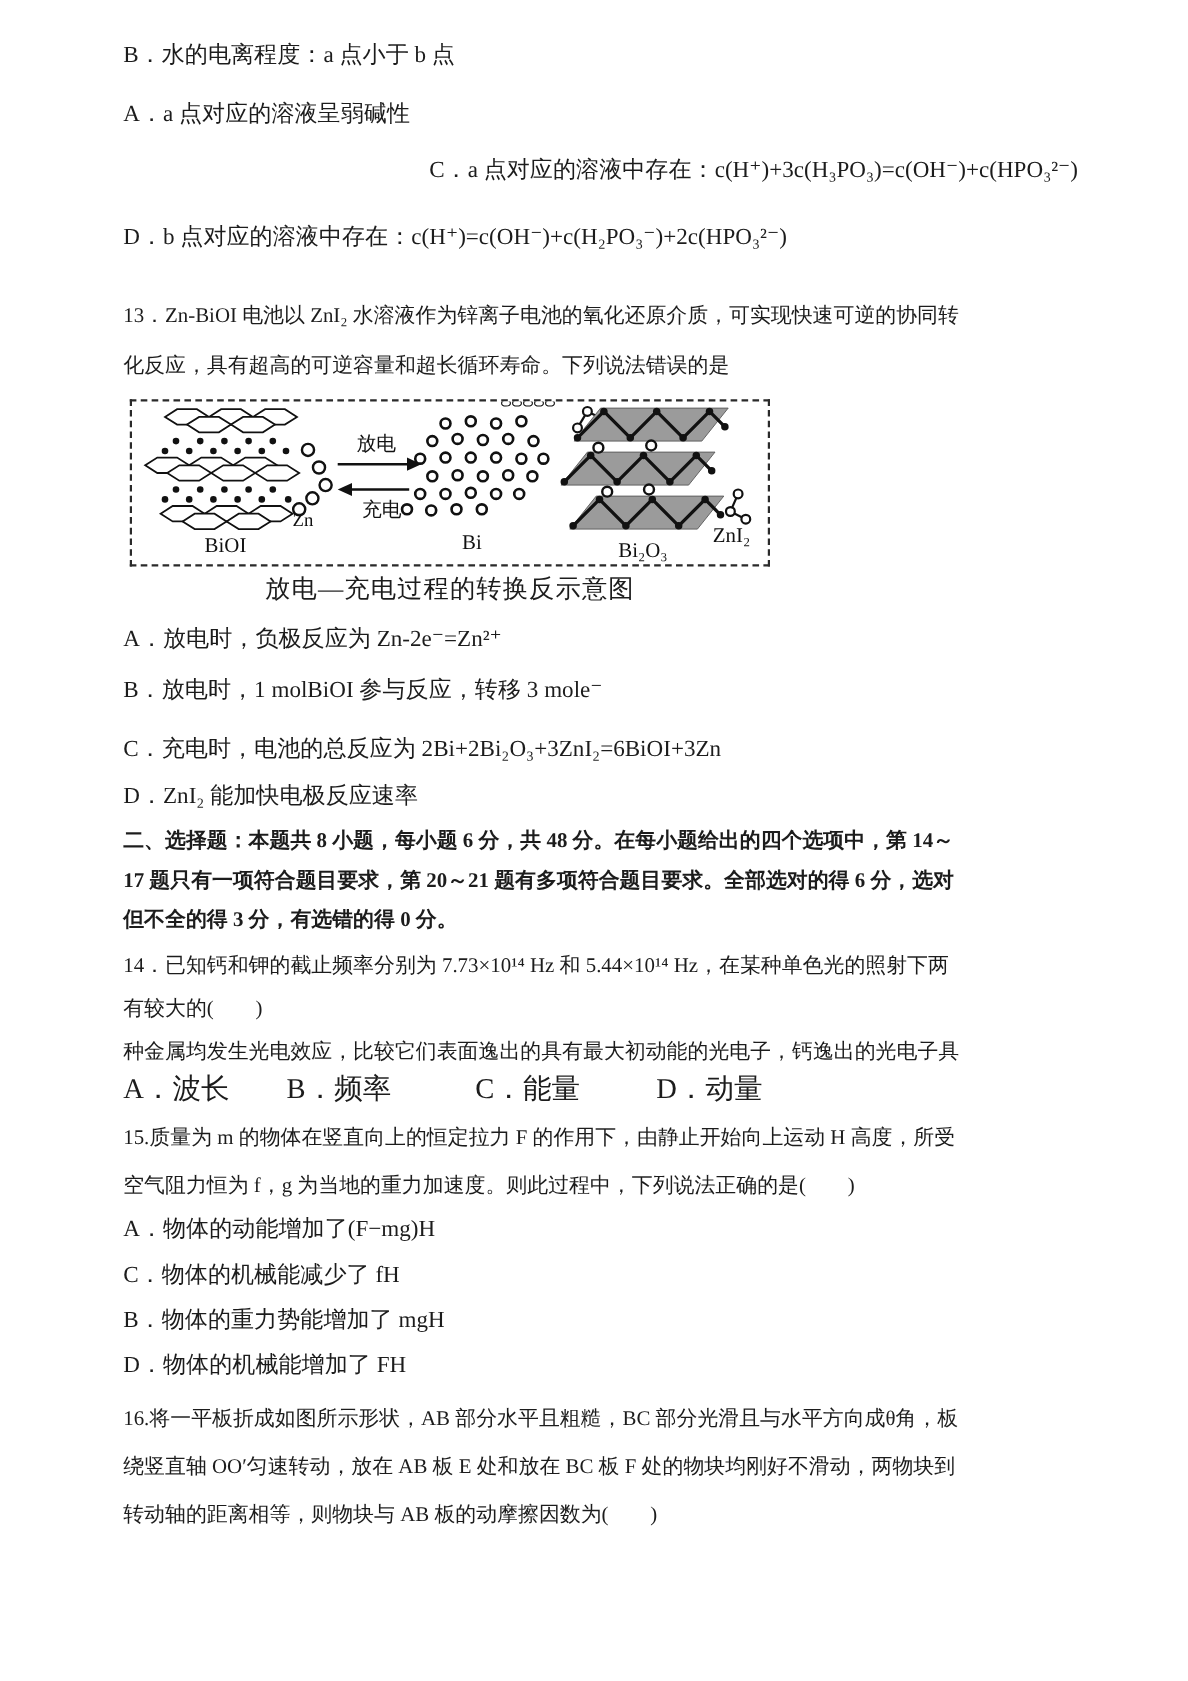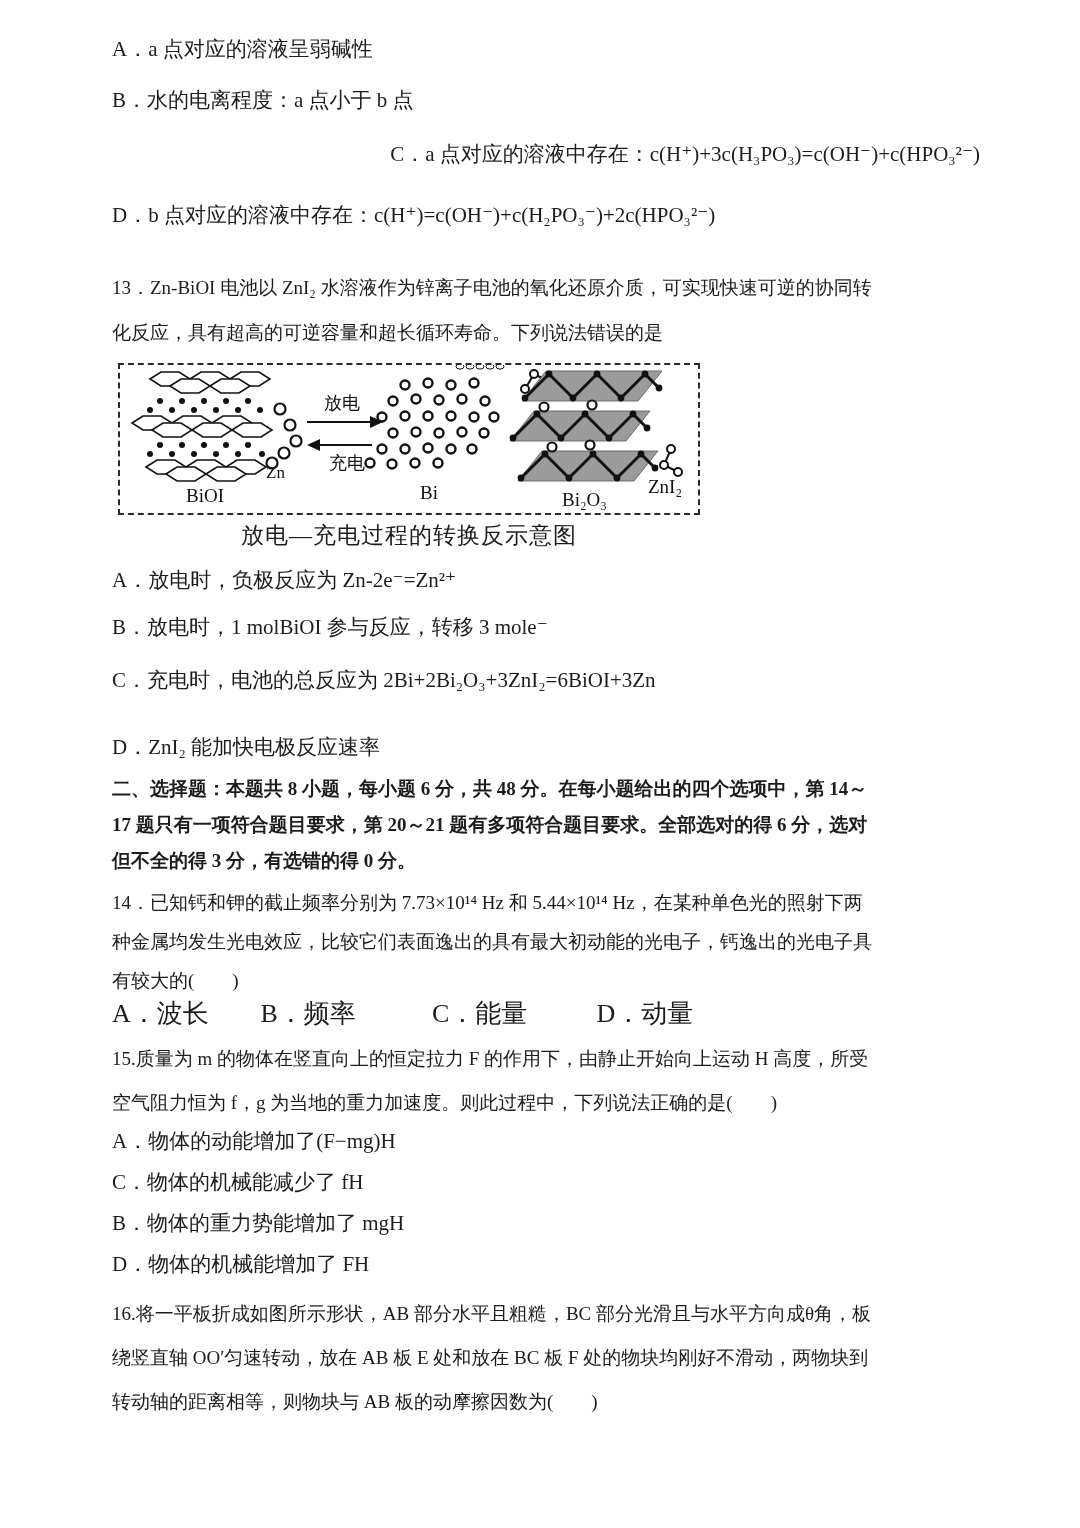--- a/index.html
+++ b/index.html
@@ -12,21 +12,21 @@
   .opt{font-size:21px;line-height:27px;white-space:nowrap;}
   .para{font-size:19px;white-space:nowrap;}
   .lh45{line-height:45px;}
   .lh44{line-height:44px;}
   .lh39{line-height:39px;}
   .lh36{line-height:36px;}
   .bold{font-weight:700;}
   .mb3{margin-bottom:3px;}.mb4{margin-bottom:4px;}
   .mb10{margin-bottom:10px;}.mb14{margin-bottom:14px;}.mb20{margin-bottom:20px;}
   .mb24{margin-bottom:24px;}.mb26{margin-bottom:26px;}
-  .mb27{margin-bottom:27px;}.mb28{margin-bottom:40px;}
+  .mb27{margin-bottom:27px;}.mb28{margin-bottom:16px;}
   .mb34{margin-bottom:34px;text-align:right;}.mb36{margin-bottom:36px;}
   .mt8{margin-top:8px;}.mt14{margin-top:14px;}
 
   .diagram-wrap{margin-left:6px;width:582px;}
   .diagram-box{
     width:578px;height:148px;border:2px dashed #2a2a2a;background:#fff;
   }
   .diagram-caption{
     width:582px;text-align:center;font-size:23px;line-height:34px;
     margin-top:4px;font-weight:400;letter-spacing:1px;
@@ -35,22 +35,22 @@
   .optrow{font-size:26px;line-height:27px;}
   .optrow .cell{display:inline-block;}
   .wA{width:142px;} .wB{width:165px;} .wC{width:158px;}
 </style>
 </head>
 <body>
 
 <div class="page">
 
   <section>
+    <div class="opt mb27">B．水的电离程度：a 点小于 b 点</div>
     <div class="opt mb24">A．a 点对应的溶液呈弱碱性</div>
-    <div class="opt mb27">B．水的电离程度：a 点小于 b 点</div>
     <div class="opt mb34">C．a 点对应的溶液中存在：c(H⁺)+3c(H₃PO₃)=c(OH⁻)+c(HPO₃²⁻)</div>
     <div class="opt mb36">D．b 点对应的溶液中存在：c(H⁺)=c(OH⁻)+c(H₂PO₃⁻)+2c(HPO₃²⁻)</div>
   </section>
 
   <section>
     <div class="para lh45">13．Zn-BiOI 电池以 ZnI₂ 水溶液作为锌离子电池的氧化还原介质，可实现快速可逆的协同转</div>
     <div class="para lh45">化反应，具有超高的可逆容量和超长循环寿命。下列说法错误的是</div>
 
     <div class="diagram-wrap mt8">
       <div class="diagram-box">
@@ -225,22 +225,22 @@
   </section>
 
   <section>
     <div class="para lh36 bold">二、选择题：本题共 8 小题，每小题 6 分，共 48 分。在每小题给出的四个选项中，第 14～</div>
     <div class="para lh36 bold">17 题只有一项符合题目要求，第 20～21 题有多项符合题目要求。全部选对的得 6 分，选对</div>
     <div class="para lh36 bold mb4">但不全的得 3 分，有选错的得 0 分。</div>
   </section>
 
   <section>
     <div class="para lh39">14．已知钙和钾的截止频率分别为 7.73×10¹⁴ Hz 和 5.44×10¹⁴ Hz，在某种单色光的照射下两</div>
+    <div class="para lh39">有较大的(　　)</div>
     <div class="para lh39">种金属均发生光电效应，比较它们表面逸出的具有最大初动能的光电子，钙逸出的光电子具</div>
-    <div class="para lh39">有较大的(　　)</div>
     <div class="optrow mb10">
       <span class="cell wA">A．波长</span>
       <span class="cell wB">B．频率</span>
       <span class="cell wC">C．能量</span>
       <span class="cell">D．动量</span>
     </div>
   </section>
 
   <section>
     <div class="para lh44">15.质量为 m 的物体在竖直向上的恒定拉力 F 的作用下，由静止开始向上运动 H 高度，所受</div>

